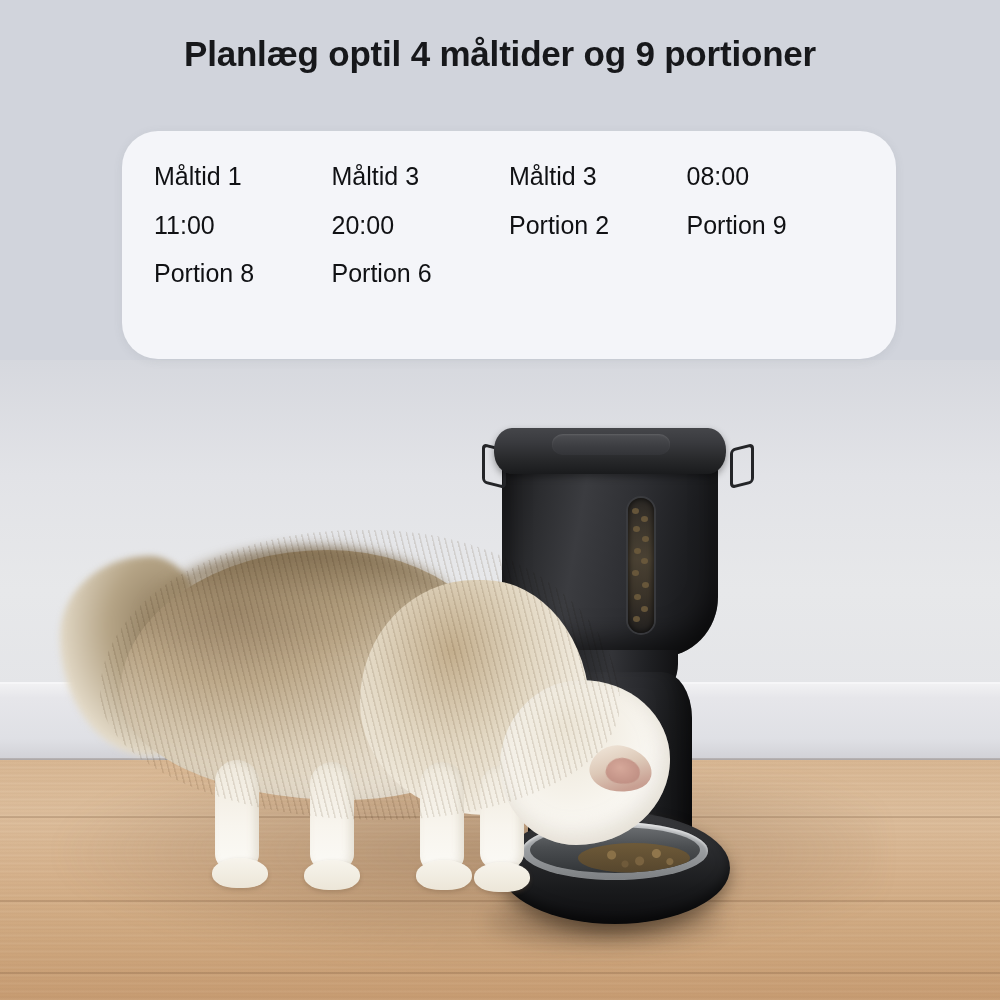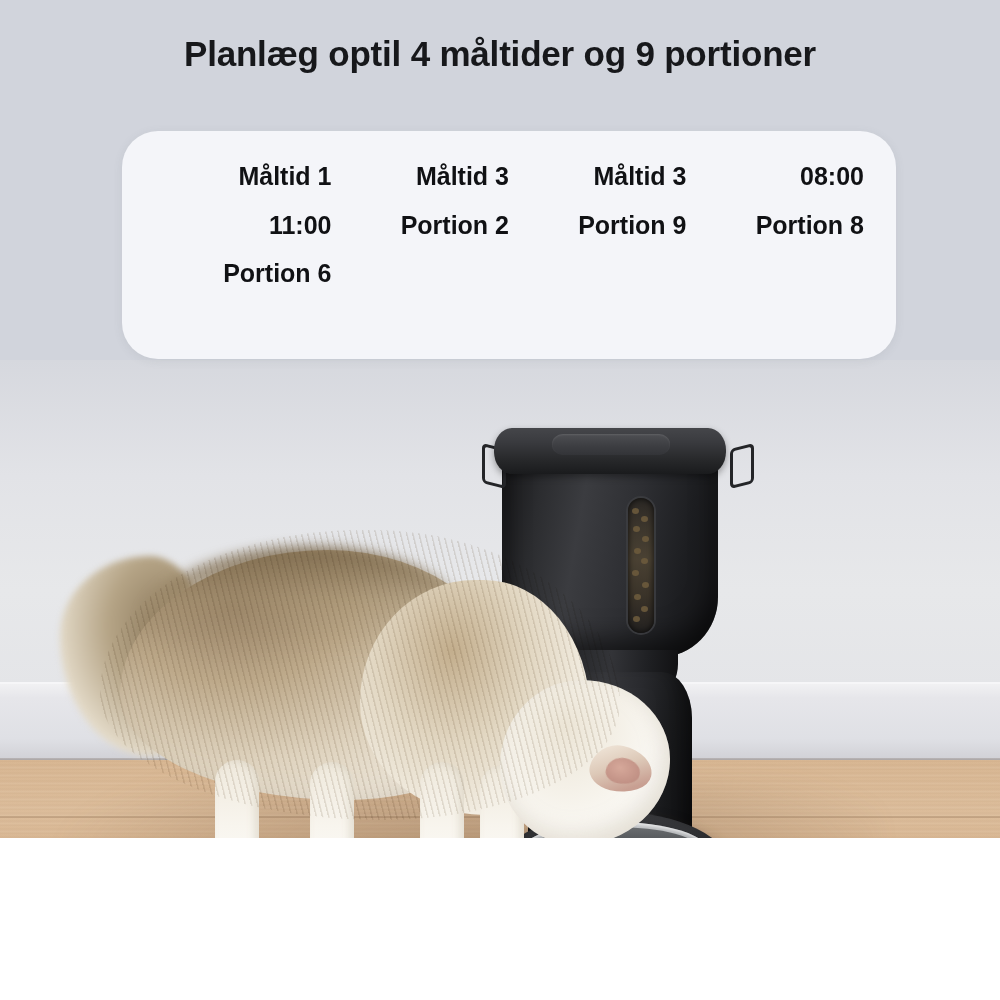--- a/index.html
+++ b/index.html
@@ -8,21 +8,21 @@
     padding: 0;
     width: 1000px;
     height: 1000px;
     overflow: hidden;
     font-family: "Liberation Sans", sans-serif;
   }
 
   #stage {
     position: relative;
     width: 1000px;
-    height: 838px;
+    height: 1000px;
     overflow: hidden;
     background: #d1d4dc;
   }
 
   
   .photo-scene {
     position: absolute;
     left: 0;
     top: 360px;
     width: 1000px;
@@ -384,26 +384,25 @@
     position: absolute;
     left: 32px;
     top: 32px;
     right: 32px;
     display: grid;
     grid-template-columns: repeat(4, 1fr);
     row-gap: 21px;
   }
 
   .cell {
-    text-align: right;
+    text-align: left;
     font-size: 25px;
     color: #101114;
     font-family: "Liberation Sans", sans-serif;
     line-height: 1.1;
-    font-weight: bold;
   }
 </style>
 </head>
 <body>
 
 <div id="stage">
 
   <div class="photo-scene">
 
     <div class="wall"></div>
@@ -477,20 +476,21 @@
 
   <div class="schedule-card">
     <div class="schedule-grid">
 
       <div class="cell">Måltid 1</div>
       <div class="cell">Måltid 3</div>
       <div class="cell">Måltid 3</div>
 
       <div class="cell">08:00</div>
       <div class="cell">11:00</div>
+      <div class="cell">20:00</div>
 
       <div class="cell">Portion 2</div>
       <div class="cell">Portion 9</div>
       <div class="cell">Portion 8</div>
       <div class="cell">Portion 6</div>
 
     </div>
   </div>
 
 </div>

